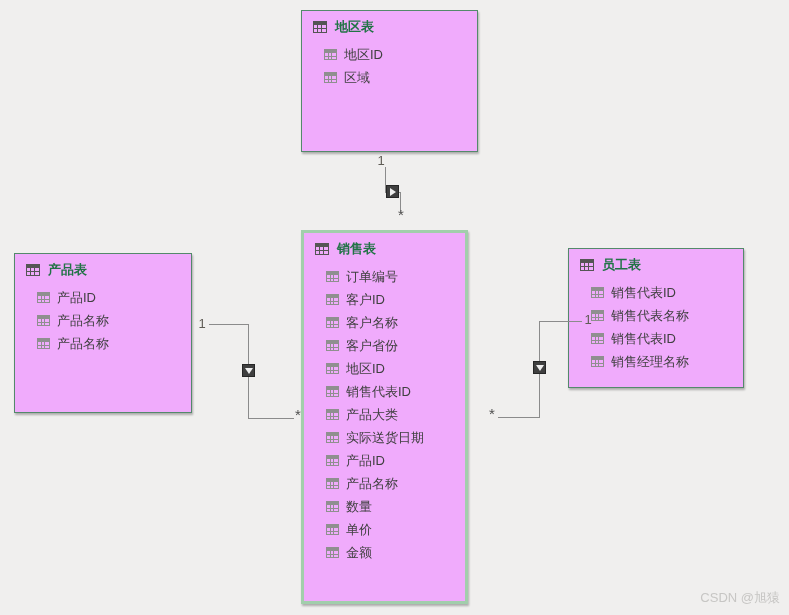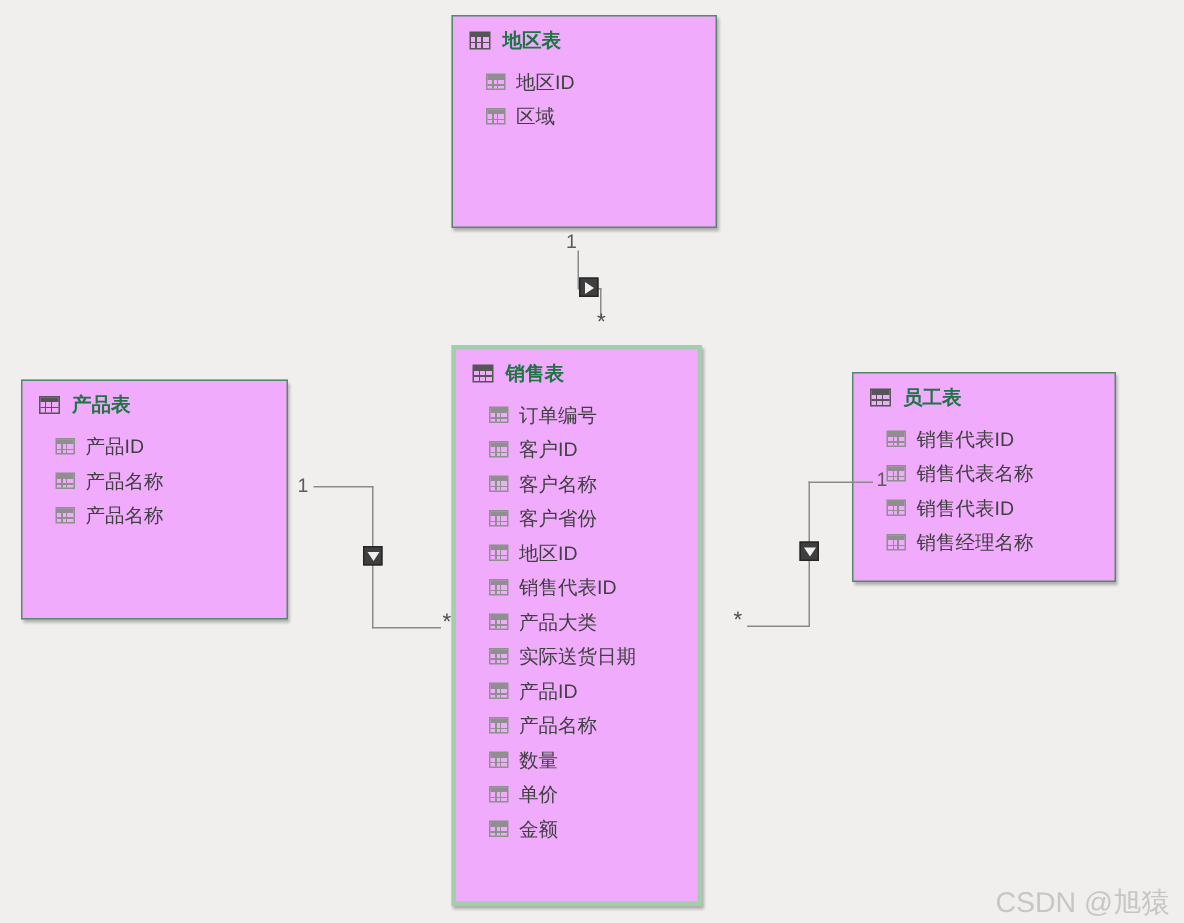--- a/index.html
+++ b/index.html
@@ -62,21 +62,21 @@
   .tri-r{width:0;height:0;border-top:4px solid transparent;border-bottom:4px solid transparent;border-left:6px solid #efefef;}
   .tri-d{width:0;height:0;border-left:4px solid transparent;border-right:4px solid transparent;border-top:6px solid #efefef;}
   .card-lbl{
     position:absolute;color:#5f5c55;font-size:13px;line-height:13px;
     width:14px;text-align:center;
   }
   .card-lbl.many{font-size:15px;color:#4d4d4d;}
 
   .watermark{
     position:absolute;right:9px;top:589px;
-    color:#c7c6c4;font-size:19px;
+    color:#c7c6c4;font-size:13px;
   }
 </style>
 </head>
 <body>
 
 <div class="canvas">
 
   <div class="table-card" style="left:301px;top:10px;width:177px;height:142px;">
     <div class="t-title">
       <span class="gi gi-dark"></span>

